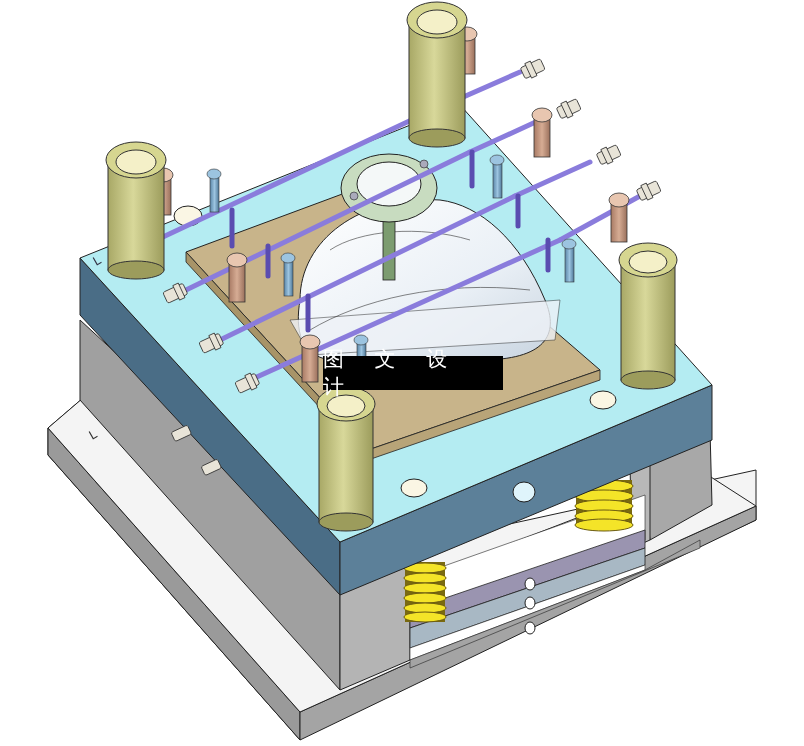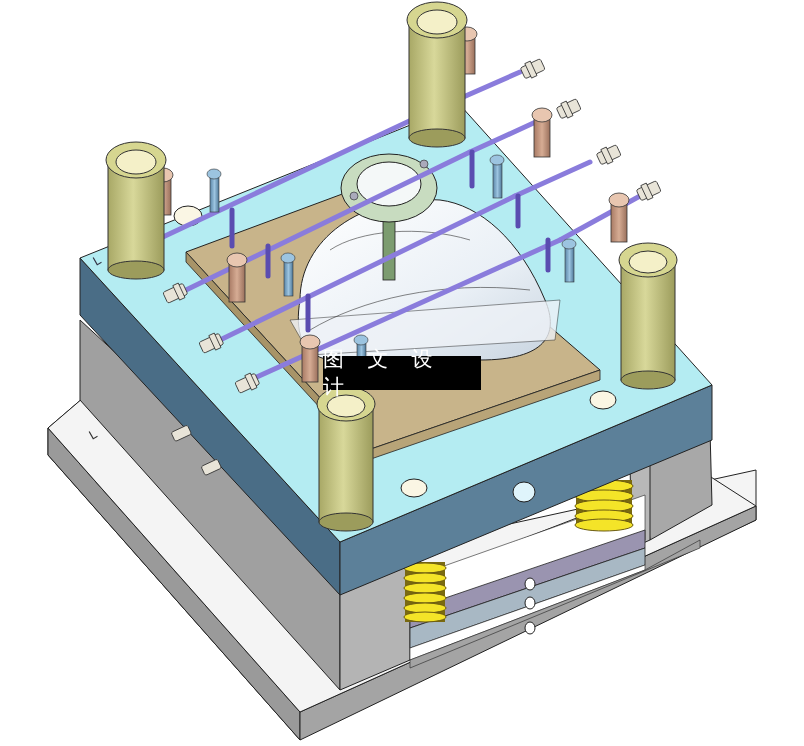--- a/index.html
+++ b/index.html
@@ -1,21 +1,21 @@
 <!DOCTYPE html>
 <html><head>
 <meta charset="utf-8">
 <style>
   html, body { margin:0; padding:0; background:#ffffff; }
   body { width:804px; height:746px; overflow:hidden; position:relative; font-family:"DejaVu Sans", sans-serif; }
   #scene { position:absolute; left:0; top:0; width:804px; height:746px; }
   .watermark {
-    position:absolute; left:323px; top:356px; width:158px; height:34px;
+    position:absolute; left:323px; top:356px; width:180px; height:34px;
     background:#000000; color:#ffffff;
-    font-family:Liberation Serif, serif; font-size:21px; letter-spacing:9px;
+    font-family:Liberation Mono, monospace; font-size:21px; letter-spacing:9px;
     display:flex; align-items:center; justify-content:center;
     box-sizing:border-box; 
   }
 </style>
 </head>
 <body>
 
 <svg id="scene" viewBox="0 0 804 746" xmlns="http://www.w3.org/2000/svg">
   <defs>
     <linearGradient id="bush" x1="0" x2="1" y1="0" y2="0">

